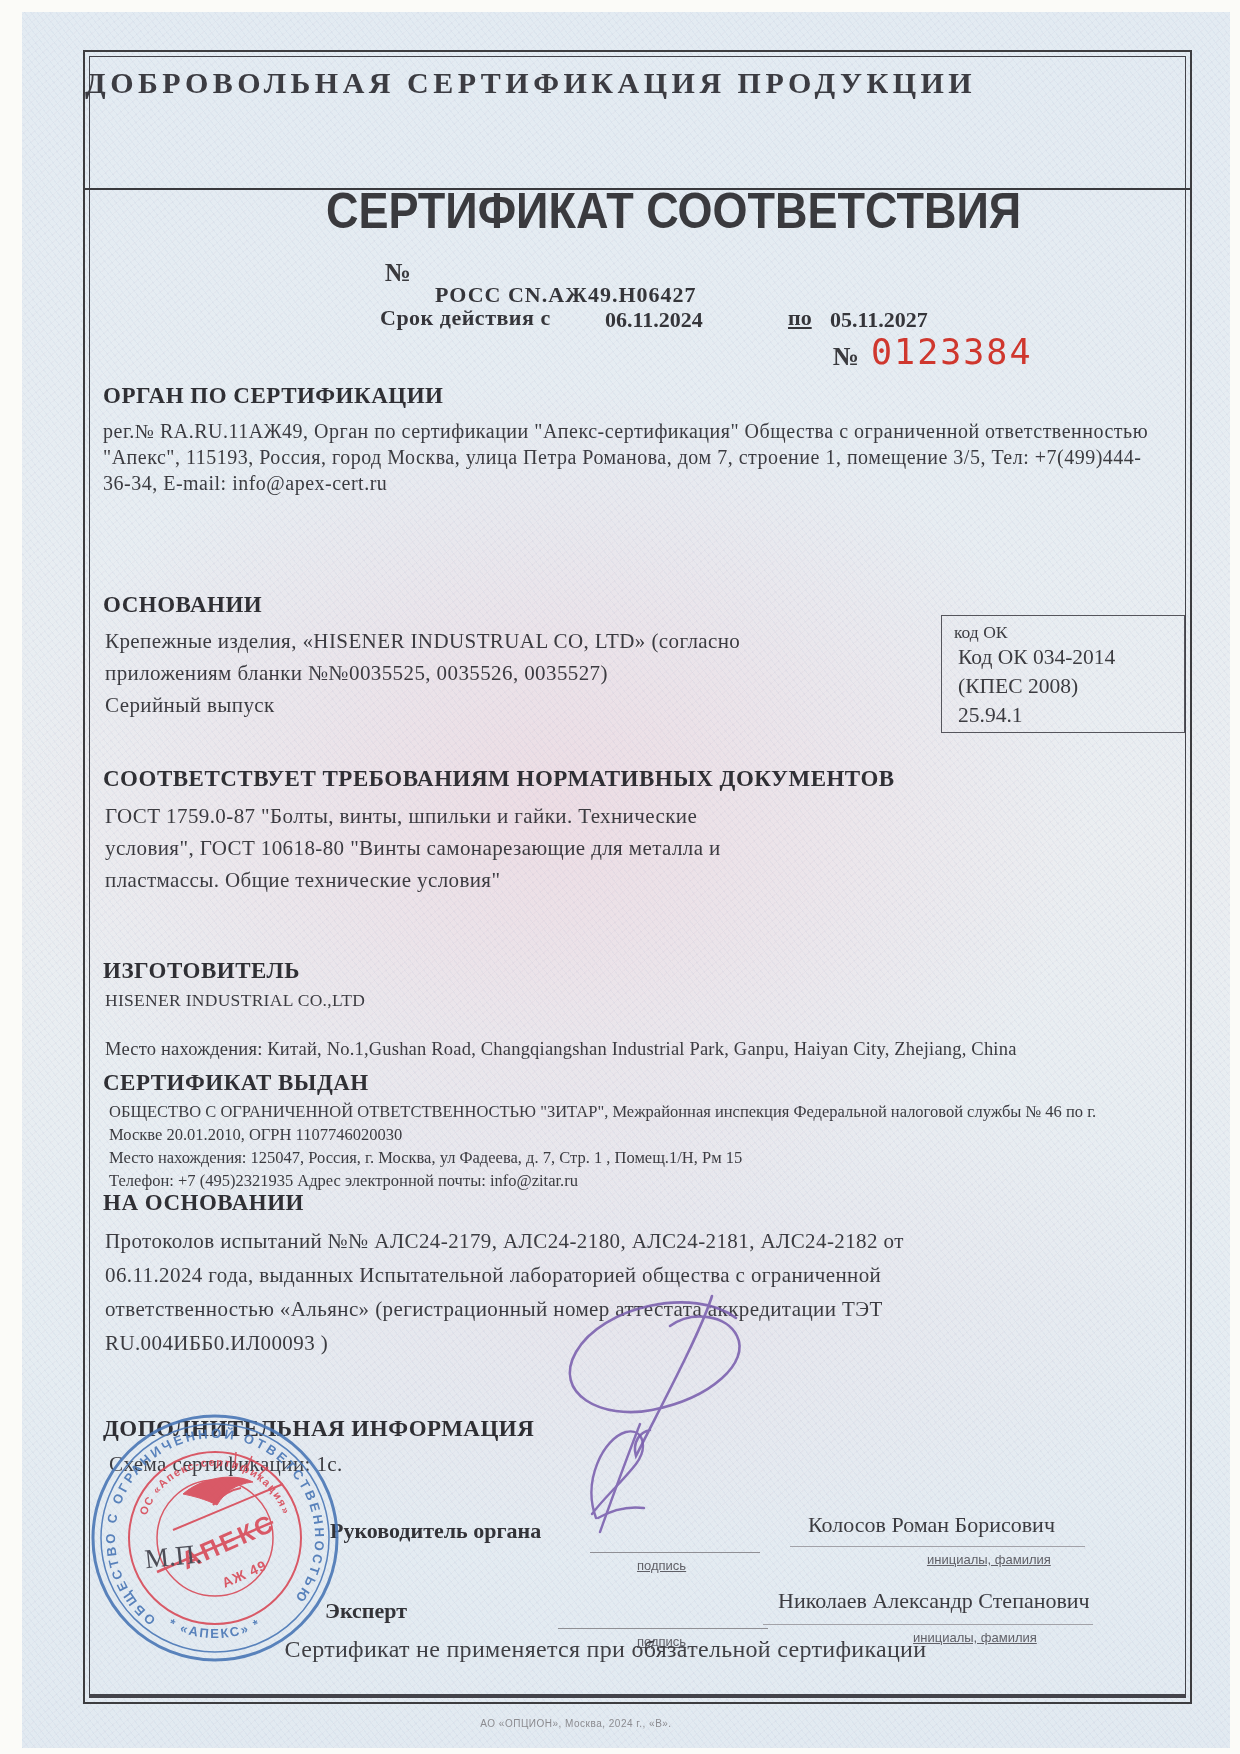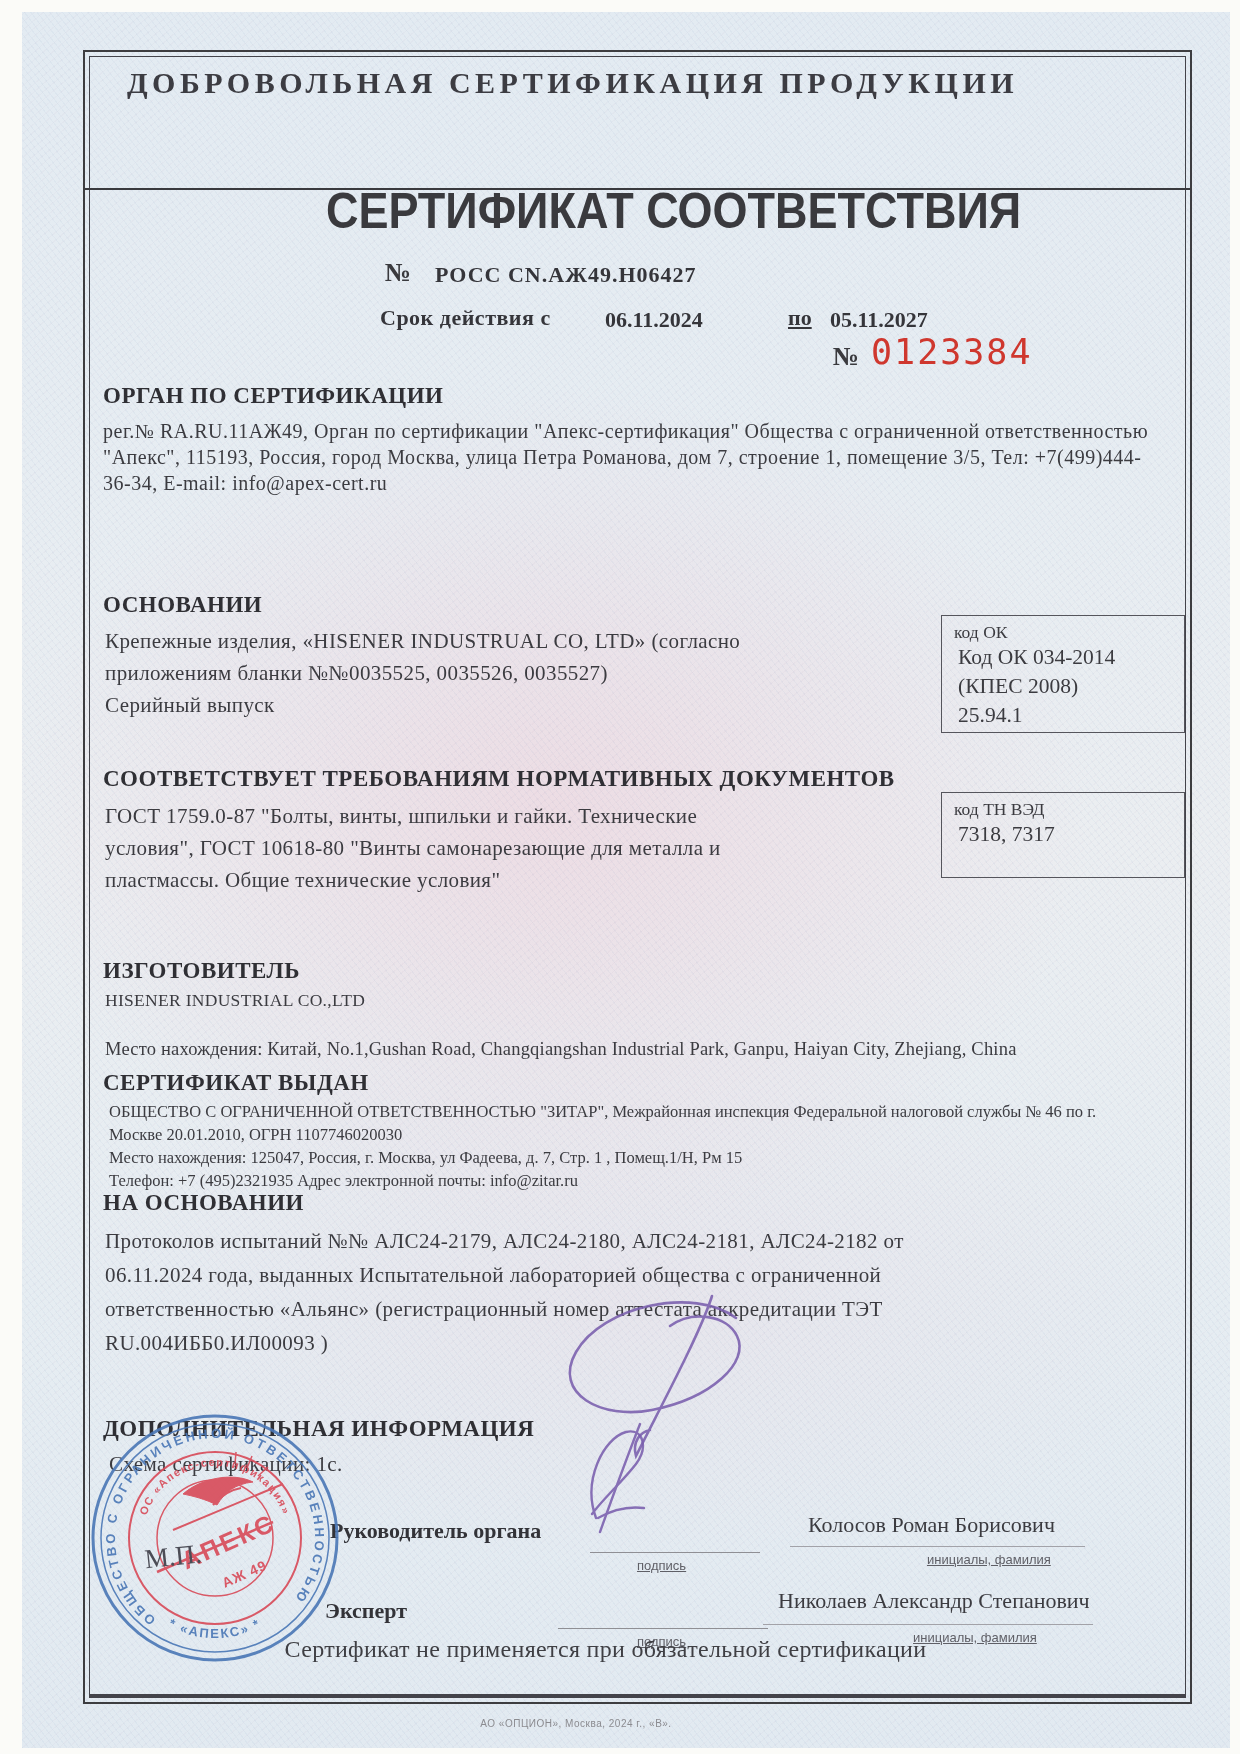--- a/index.html
+++ b/index.html
@@ -12,28 +12,28 @@
       linear-gradient(180deg,#e3ebf2 0%,#e7edf2 28%,#ebeef1 48%,#e6edf2 74%,#e2eaf1 100%);
     overflow:hidden;}
   #paper::before{content:"";position:absolute;inset:0;pointer-events:none;
     background-image:
       repeating-linear-gradient(52deg, rgba(90,130,175,.055) 0 1px, transparent 1px 5px),
       repeating-linear-gradient(-41deg, rgba(160,120,160,.045) 0 1px, transparent 1px 6px);}
   #frame{position:absolute;left:61px;top:38px;width:1105px;height:1650px;
     border:2px solid #3d3d40;}
   #frame-inner{position:absolute;inset:4px;border:1.5px solid #43434a;border-bottom-width:4px;}
   .abs{position:absolute;}
-  .banner{top:14px;left:0;width:100%;box-sizing:border-box;padding-right:130px;text-align:center;
+  .banner{top:14px;left:0;width:100%;box-sizing:border-box;padding-right:130px;
     font-weight:bold;font-size:30px;letter-spacing:4.5px;color:#3c3c42;}
   .topline{top:136px;left:0;width:100%;border-top:2px solid #3a3a3e;}
   .main-title{top:130px;left:0;width:100%;box-sizing:border-box;padding-left:80px;text-align:center;
     font-family:"Liberation Sans","DejaVu Sans",sans-serif;font-weight:bold;font-size:50px;
     color:#3a3a3e;transform:scaleX(.9);transform-origin:50% 50%;letter-spacing:0px;}
   .no-sign{font-size:26px;font-weight:bold;color:#3a3a3e;}
-  .certno-val{font-size:22px;font-weight:bold;letter-spacing:1px;}
+  .certno-val{font-size:22px;font-weight:bold;letter-spacing:1px;margin-top:20px;}
   .bold22{font-size:22px;font-weight:bold;}
   .formno-digits{font-family:"DejaVu Sans Mono","Liberation Mono",monospace;
     font-size:35px;letter-spacing:2px;color:#cf372e;font-weight:normal;}
   .sec-head{font-weight:bold;font-size:23px;letter-spacing:.5px;color:#2f2f34;}
   .body20{font-size:20px;letter-spacing:.5px;line-height:26px;color:#3b3b40;}
   .line21{font-size:21px;letter-spacing:.4px;line-height:32px;color:#3b3b40;white-space:nowrap;}
   .codebox{border:1.5px solid #55555c;box-sizing:border-box;padding:6px 12px;}
   .codebox .cb-label{font-size:17.5px;color:#3b3b40;}
   .codebox .cb-line{font-size:21.5px;line-height:29px;color:#3b3b40;padding-left:4px;}
   .small17{font-size:16.5px;line-height:23px;color:#3b3b40;}
@@ -88,24 +88,20 @@
       <div class="cb-line">Код ОК 034-2014</div>
       <div class="cb-line">(КПЕС 2008)</div>
       <div class="cb-line">25.94.1</div>
     </div>
 
     <div class="abs sec-head" style="top:714px;left:18px;">СООТВЕТСТВУЕТ ТРЕБОВАНИЯМ НОРМАТИВНЫХ ДОКУМЕНТОВ</div>
     <div class="abs line21" style="top:748px;left:20px;">ГОСТ 1759.0-87 "Болты, винты, шпильки и гайки. Технические</div>
     <div class="abs line21" style="top:780px;left:20px;">условия", ГОСТ 10618-80 "Винты самонарезающие для металла и</div>
     <div class="abs line21" style="top:812px;left:20px;">пластмассы. Общие технические условия"</div>
 
-    <div class="abs codebox" style="top:740px;left:856px;width:244px;height:86px;">
-      <div class="cb-label">код ТН ВЭД</div>
-      <div class="cb-line">7318, 7317</div>
-    </div>
 
     <div class="abs sec-head" style="top:906px;left:18px;">ИЗГОТОВИТЕЛЬ</div>
     <div class="abs manuf1" style="top:938px;left:20px;">HISENER INDUSTRIAL CO.,LTD</div>
     <div class="abs manuf2" style="top:960px;left:20px;">Место нахождения: Китай, No.1,Gushan Road, Changqiangshan Industrial Park, Ganpu, Haiyan City, Zhejiang, China</div>
 
     <div class="abs sec-head" style="top:1018px;left:18px;">СЕРТИФИКАТ ВЫДАН</div>
     <div class="abs small17" style="top:1048px;left:24px;white-space:nowrap;">ОБЩЕСТВО С ОГРАНИЧЕННОЙ ОТВЕТСТВЕННОСТЬЮ "ЗИТАР", Межрайонная инспекция Федеральной налоговой службы № 46 по г.</div>
     <div class="abs small17" style="top:1071px;left:24px;">Москве 20.01.2010, ОГРН 1107746020030</div>
     <div class="abs small17" style="top:1094px;left:24px;">Место нахождения: 125047, Россия, г. Москва, ул Фадеева, д. 7, Стр. 1 , Помещ.1/Н, Рм 15</div>
     <div class="abs small17" style="top:1117px;left:24px;">Телефон: +7 (495)2321935 Адрес электронной почты: info@zitar.ru</div>

